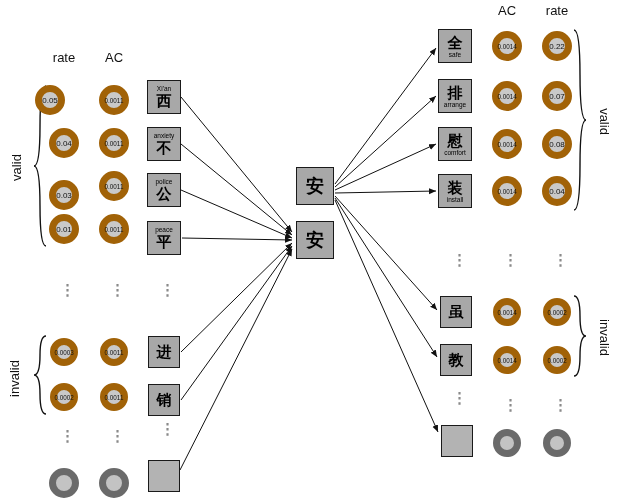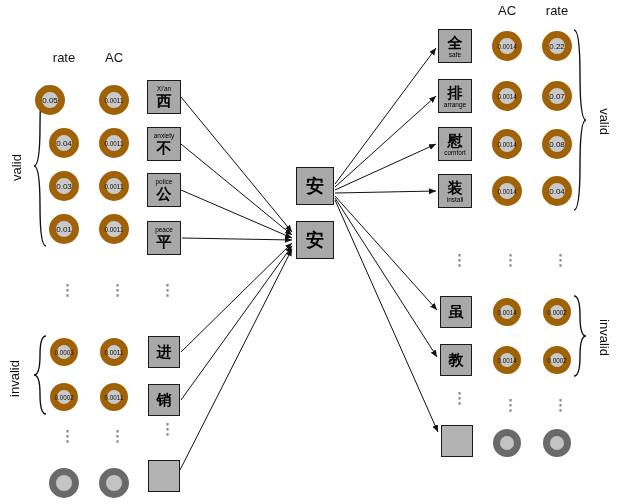--- a/index.html
+++ b/index.html
@@ -71,21 +71,21 @@
   <div class="rot rl" style="left:-12px;top:160px;width:56px;">valid</div>
   <div class="rot rl" style="left:-16px;top:371px;width:60px;">invalid</div>
   <div class="rot rr" style="left:576px;top:114px;width:56px;">valid</div>
   <div class="rot rr" style="left:574px;top:330px;width:60px;">invalid</div>
 
   <div class="hdr" style="left:44px;top:50px;width:40px;">rate</div>
   <div class="hdr" style="left:94px;top:50px;width:40px;">AC</div>
 
   <div class="circle c30" style="left:35px;top:85px;">0.05</div>
   <div class="circle c30" style="left:49px;top:128px;">0.04</div>
-  <div class="circle c30" style="left:49px;top:171px;">0.03</div>
+  <div class="circle c30" style="left:49px;top:180px;">0.03</div>
   <div class="circle c30" style="left:49px;top:214px;">0.01</div>
 
   <div class="circle c30 tiny" style="left:99px;top:85px;">0.0011</div>
   <div class="circle c30 tiny" style="left:99px;top:128px;">0.0011</div>
   <div class="circle c30 tiny" style="left:99px;top:171px;">0.0011</div>
   <div class="circle c30 tiny" style="left:99px;top:214px;">0.0011</div>
 
   <div class="sq s34" style="left:147px;top:80px;">
     <span class="en">Xi'an</span>
     <span class="zh">西</span>

